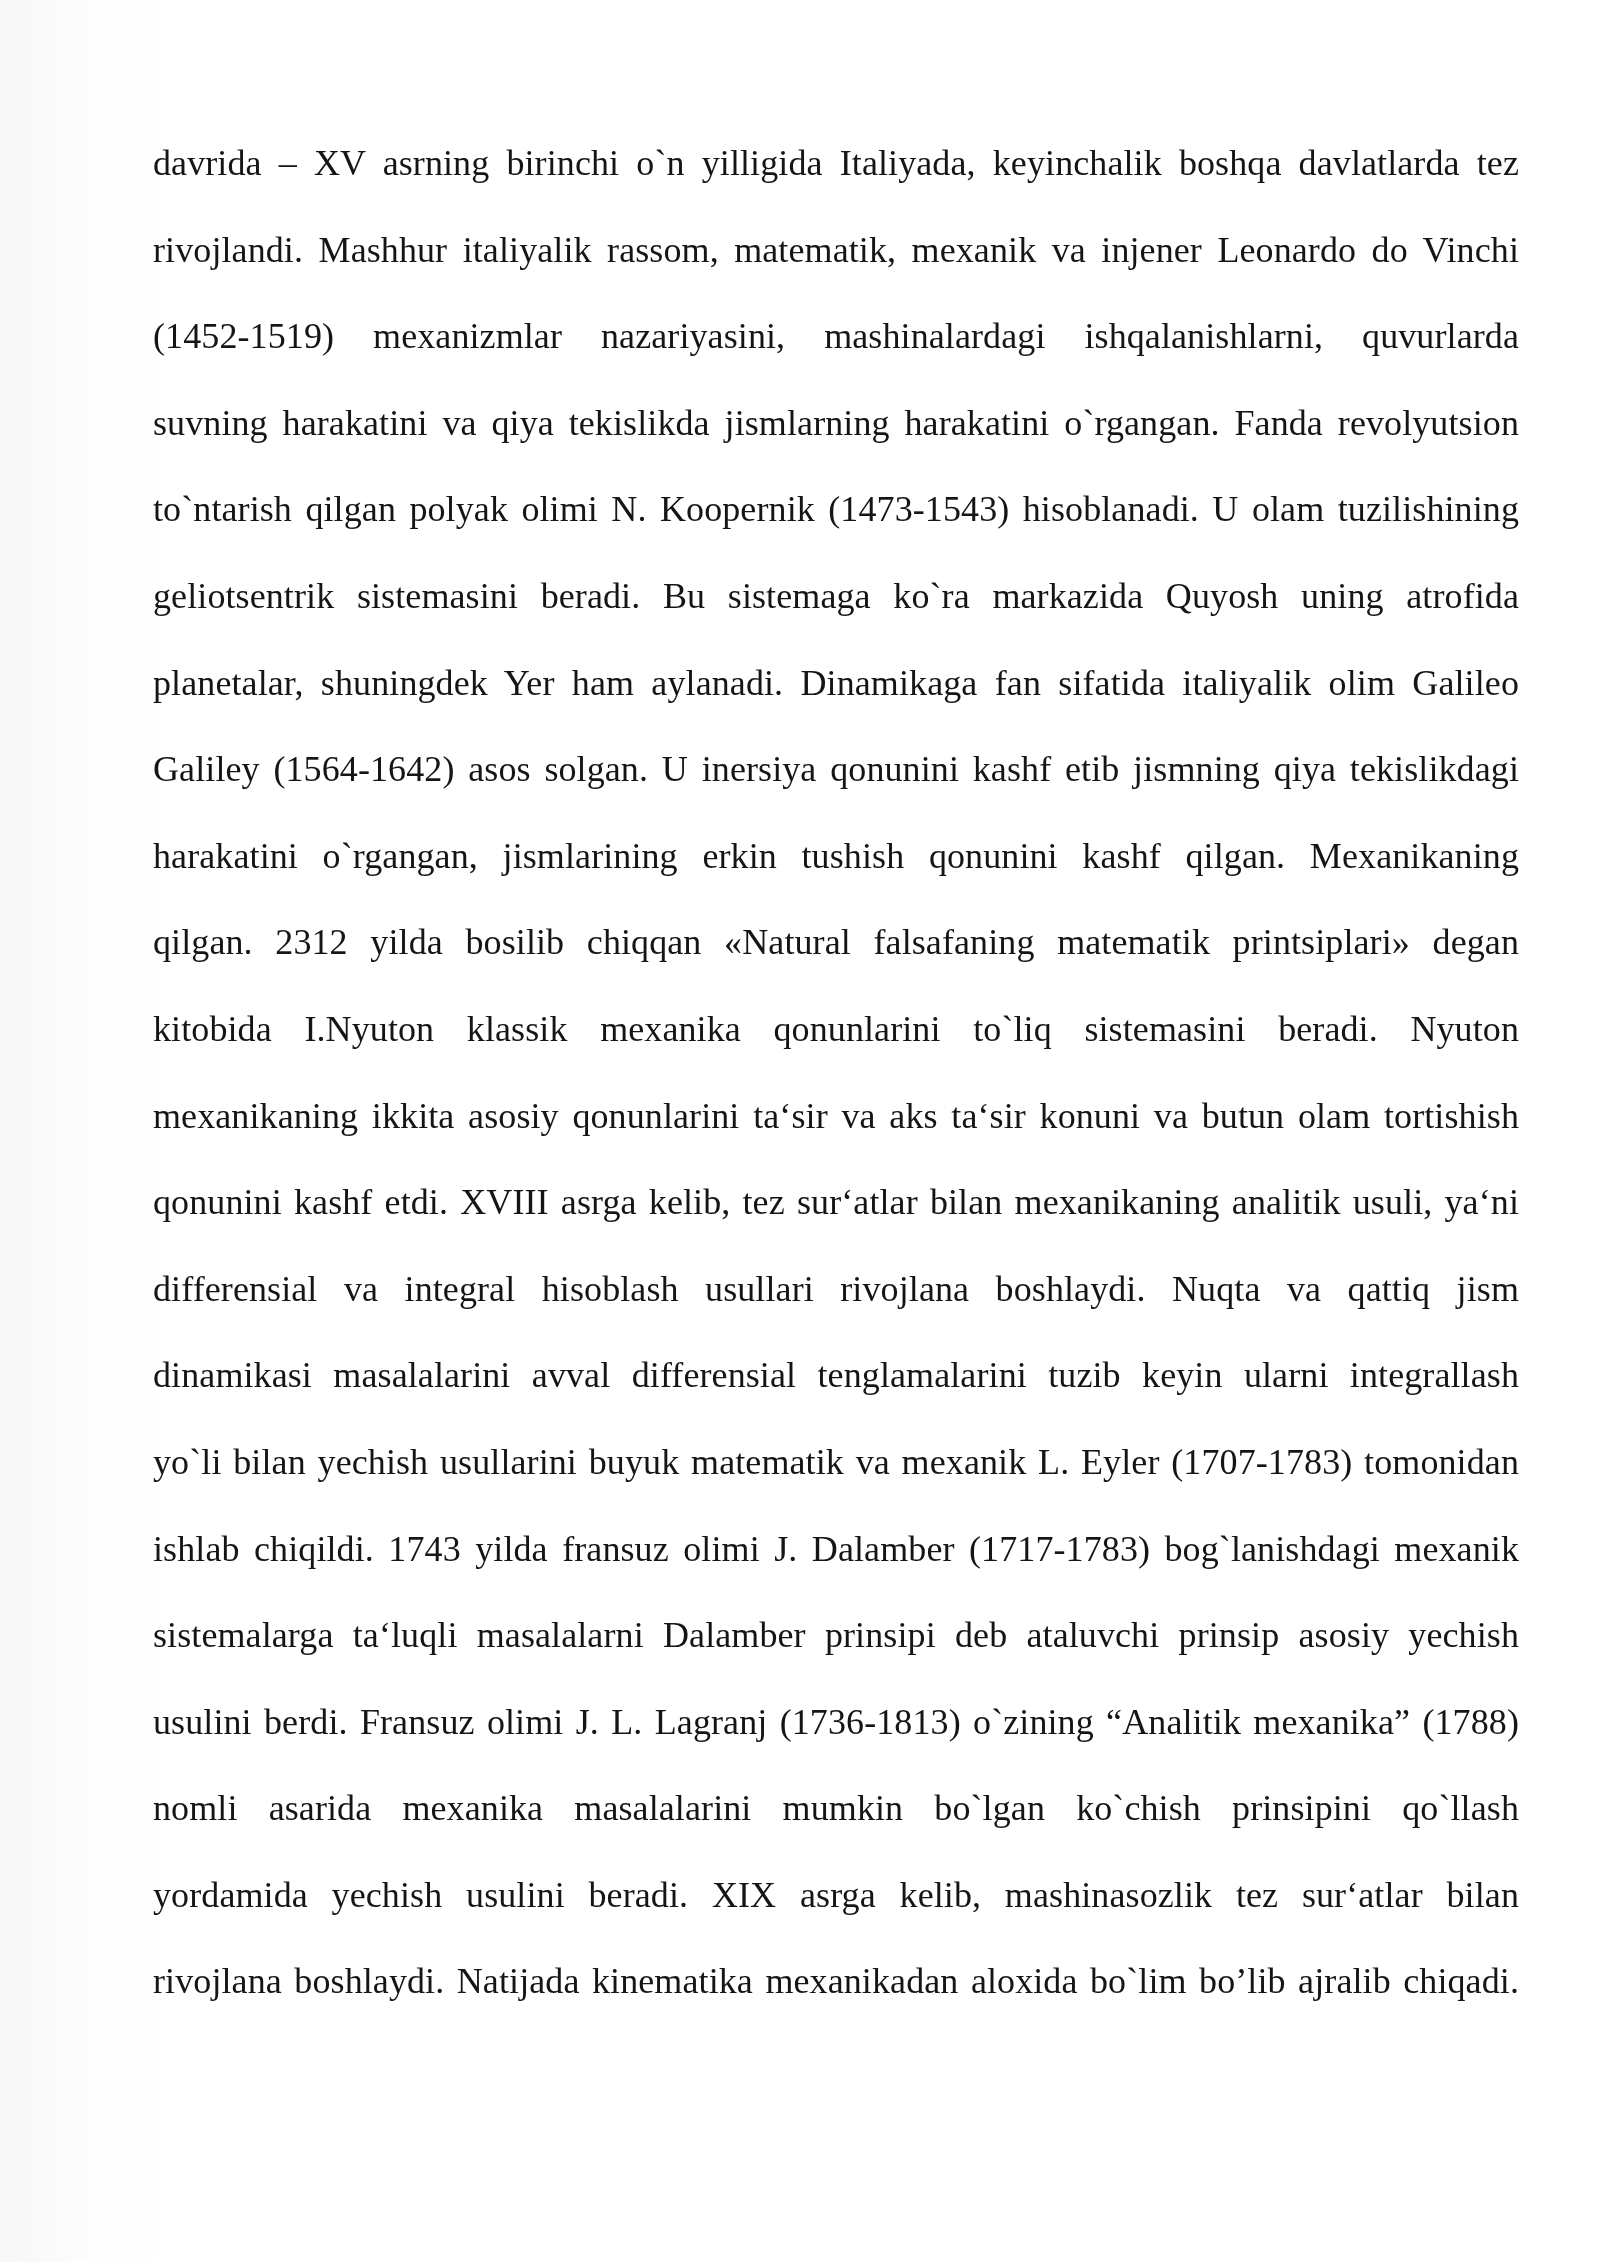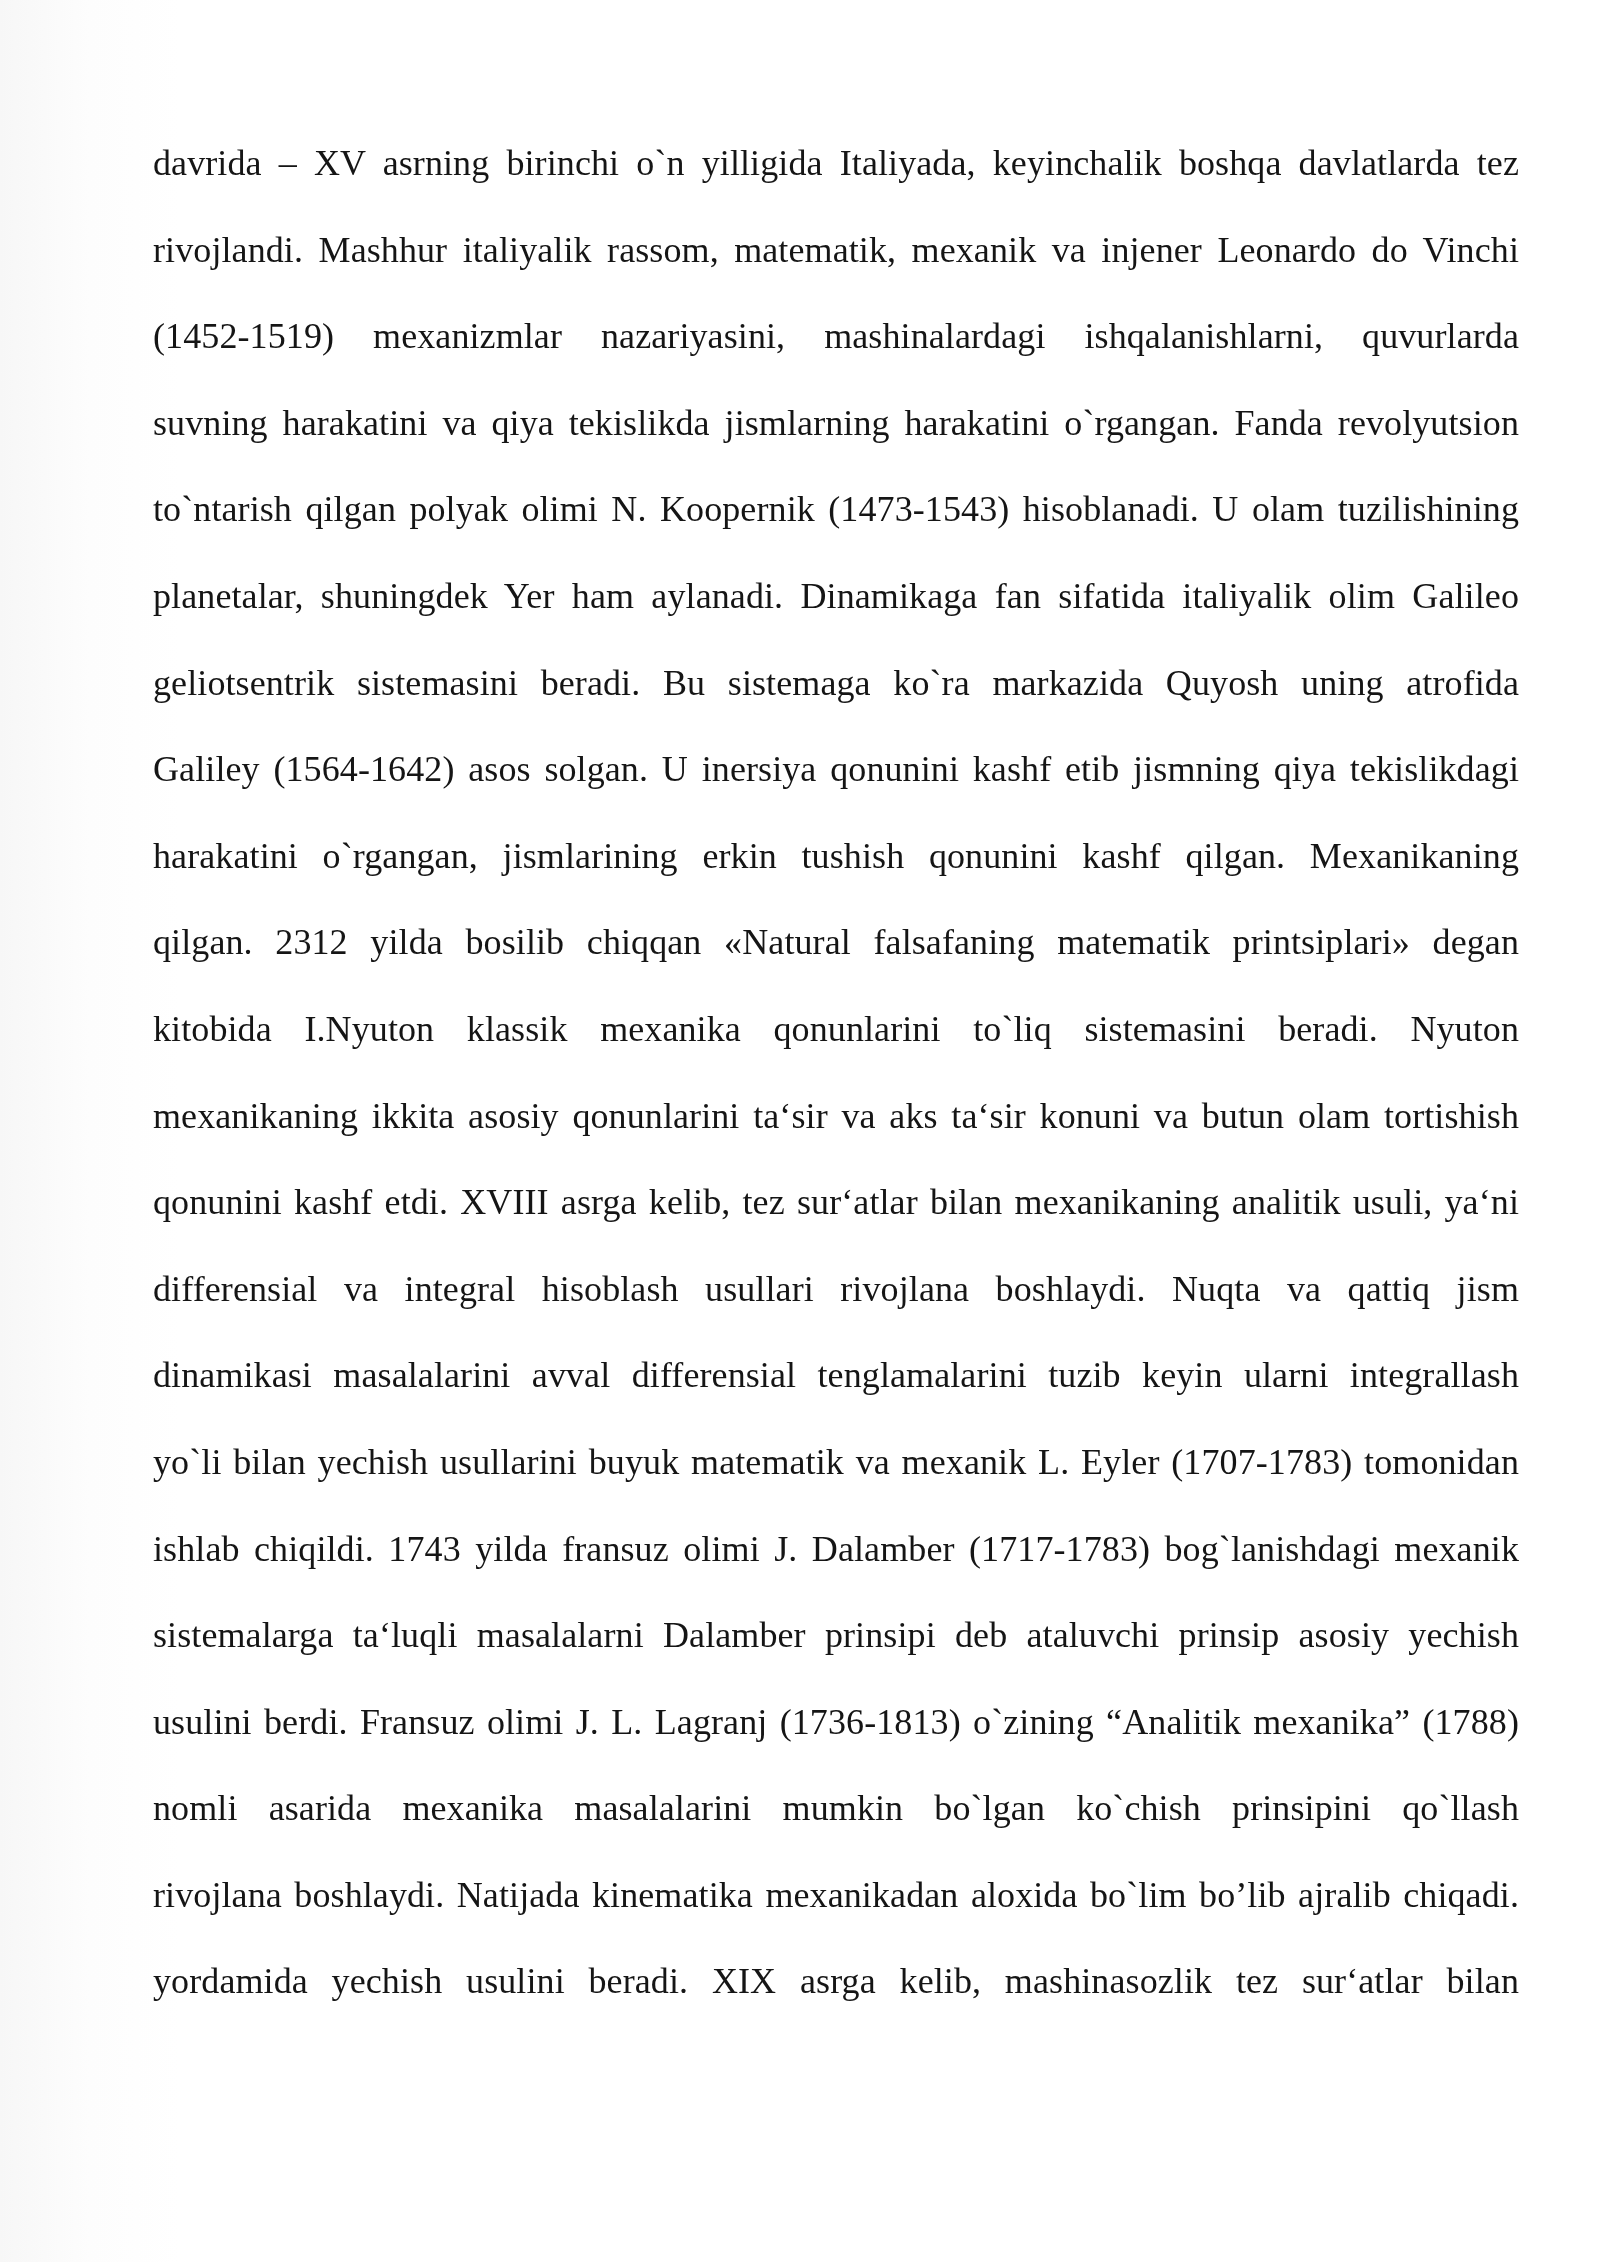--- a/index.html
+++ b/index.html
@@ -42,31 +42,31 @@
 </head>
 <body>
 
 <div class="page">
   <div class="text-block">
     <div class="line">davrida – XV asrning birinchi o`n yilligida Italiyada, keyinchalik boshqa davlatlarda tez</div>
     <div class="line">rivojlandi. Mashhur italiyalik rassom, matematik, mexanik va injener Leonardo do Vinchi</div>
     <div class="line">(1452-1519) mexanizmlar nazariyasini, mashinalardagi ishqalanishlarni, quvurlarda</div>
     <div class="line">suvning harakatini va qiya tekislikda jismlarning harakatini o`rgangan. Fanda revolyutsion</div>
     <div class="line">to`ntarish qilgan polyak olimi N. Koopernik (1473-1543) hisoblanadi. U olam tuzilishining</div>
+    <div class="line">geliotsentrik sistemasini beradi. Bu sistemaga ko`ra markazida Quyosh uning atrofida</div>
     <div class="line">planetalar, shuningdek Yer ham aylanadi. Dinamikaga fan sifatida italiyalik olim Galileo</div>
-    <div class="line">geliotsentrik sistemasini beradi. Bu sistemaga ko`ra markazida Quyosh uning atrofida</div>
     <div class="line">Galiley (1564-1642) asos solgan. U inersiya qonunini kashf etib jismning qiya tekislikdagi</div>
     <div class="line">harakatini o`rgangan, jismlarining erkin tushish qonunini kashf qilgan. Mexanikaning</div>
     <div class="line">qilgan. 2312 yilda bosilib chiqqan «Natural falsafaning matematik printsiplari» degan</div>
     <div class="line">kitobida I.Nyuton klassik mexanika qonunlarini to`liq sistemasini beradi. Nyuton</div>
     <div class="line">mexanikaning ikkita asosiy qonunlarini ta‘sir va aks ta‘sir konuni va butun olam tortishish</div>
     <div class="line">qonunini kashf etdi. XVIII asrga kelib, tez sur‘atlar bilan mexanikaning analitik usuli, ya‘ni</div>
     <div class="line">differensial va integral hisoblash usullari rivojlana boshlaydi. Nuqta va qattiq jism</div>
     <div class="line">dinamikasi masalalarini avval differensial tenglamalarini tuzib keyin ularni integrallash</div>
     <div class="line">yo`li bilan yechish usullarini buyuk matematik va mexanik L. Eyler (1707-1783) tomonidan</div>
     <div class="line">ishlab chiqildi. 1743 yilda fransuz olimi J. Dalamber (1717-1783) bog`lanishdagi mexanik</div>
     <div class="line">sistemalarga ta‘luqli masalalarni Dalamber prinsipi deb ataluvchi prinsip asosiy yechish</div>
     <div class="line">usulini berdi. Fransuz olimi J. L. Lagranj (1736-1813) o`zining “Analitik mexanika” (1788)</div>
     <div class="line">nomli asarida mexanika masalalarini mumkin bo`lgan ko`chish prinsipini qo`llash</div>
+    <div class="line">yordamida yechish usulini beradi. XIX asrga kelib, mashinasozlik tez sur‘atlar bilan</div>
     <div class="line">rivojlana boshlaydi. Natijada kinematika mexanikadan aloxida bo`lim bo’lib ajralib chiqadi.</div>
-    <div class="line">yordamida yechish usulini beradi. XIX asrga kelib, mashinasozlik tez sur‘atlar bilan</div>
   </div>
 </div>
 
 </body></html>

